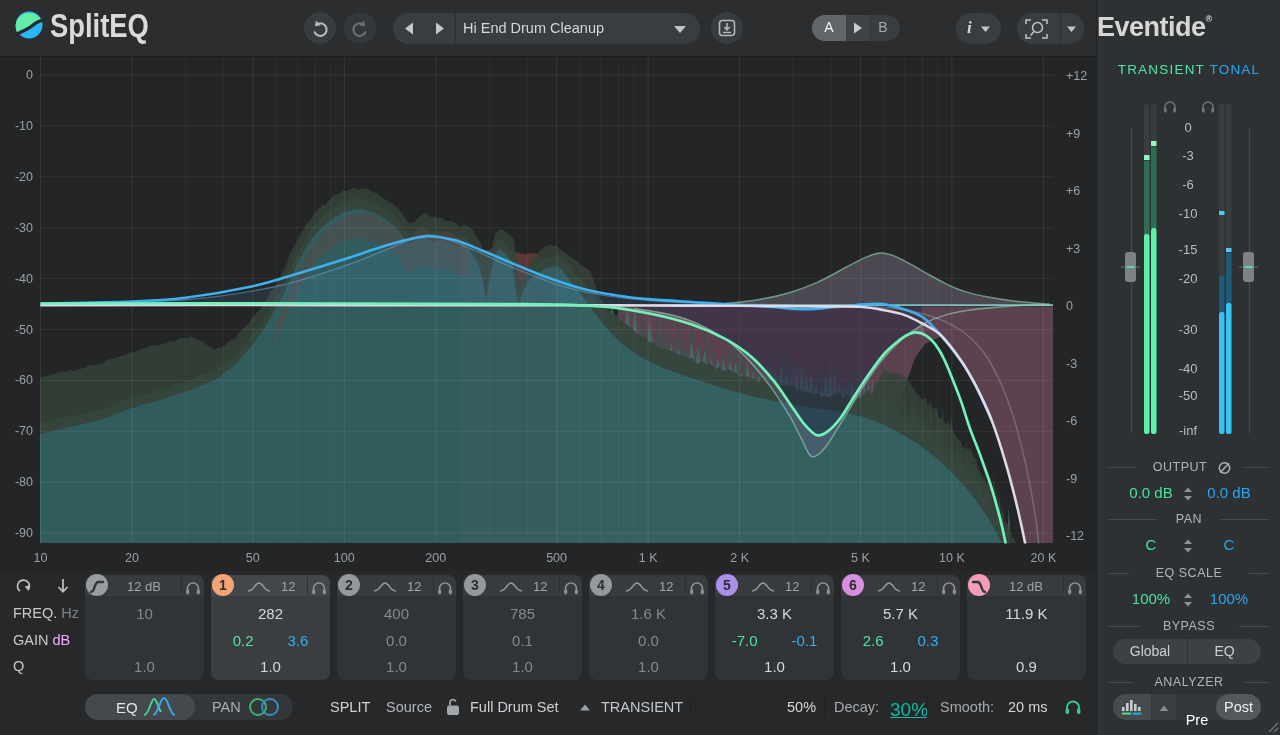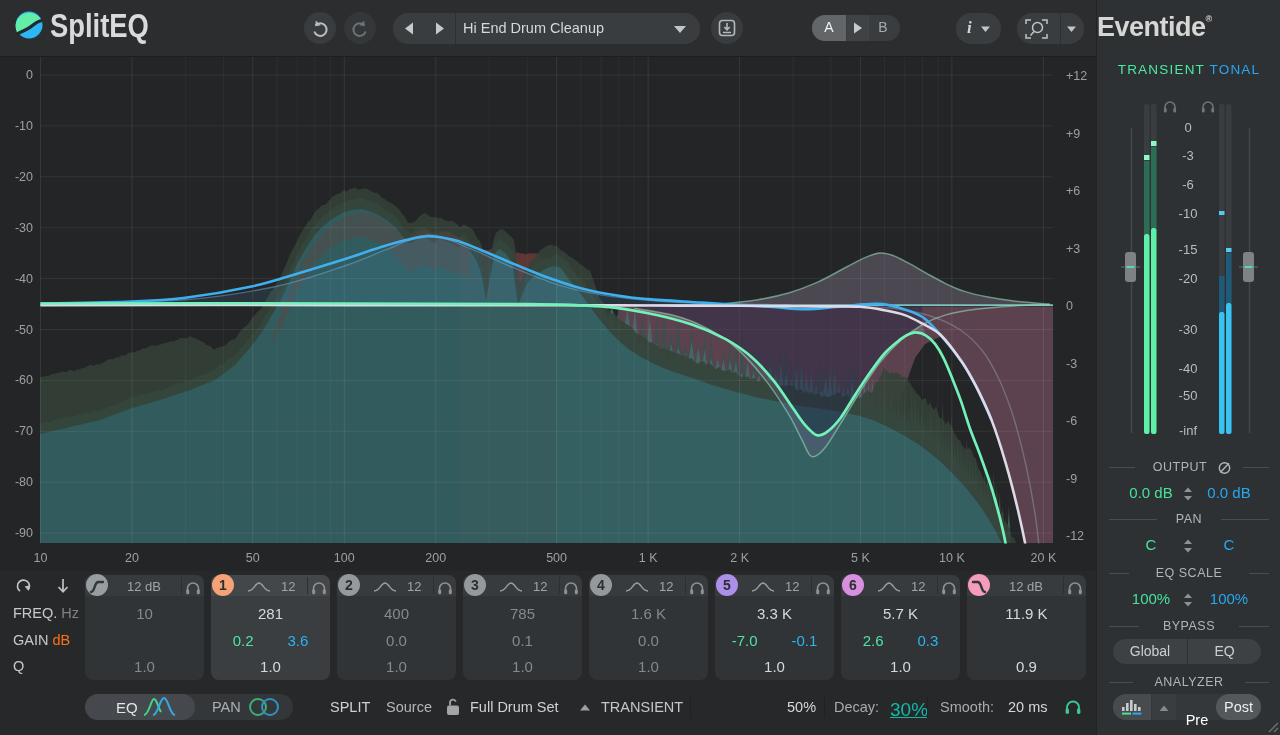--- a/index.html
+++ b/index.html
@@ -196,21 +196,21 @@
 <svg class="abs" style="left:1065px;top:25px" width="13" height="8" viewBox="0 0 13 8">
       <path d="M2,1.5 L6.5,7 L11,1.5 Z" fill="#c2c4c6"></path>
     </svg>
 
 <svg class="abs" style="left:16px;top:577px" width="56" height="18" viewBox="0 0 56 18">
 <path d="M4,14 A6,6 0 1 1 12,13" fill="none" stroke="#c0c3c5" stroke-width="1.7"></path>
 <path d="M14.2,8.2 L8.6,9.6 L12.6,13.8 Z" fill="#c0c3c5"></path>
 <path d="M47,2 L47,14 M42.5,10 L47,14.8 L51.5,10" stroke="#c0c3c5" stroke-width="1.7" fill="none"></path>
 </svg>
 <div class="abs" style="left:13px;top:605px;font-size:14.5px;color:#c7c9ca;">FREQ. <span style="color:#7d8183">Hz</span></div>
-<div class="abs" style="left:13px;top:632px;font-size:14.5px;color:#c7c9ca;">GAIN <span style="color:#f97316"> dB</span></div>
+<div class="abs" style="left:13px;top:632px;font-size:14.5px;color:#c7c9ca;">GAIN <span style="color:#f0abfc"> dB</span></div>
 <div class="abs" style="left:13px;top:658px;font-size:14.5px;color:#c7c9ca;">Q</div>
 <div class="col" style="left:85px;width:119px;">
       <div class="hdr"></div>
     </div>
 <div class="cnum" style="left:86px;top:574px;background:#989da0;"></div>
 <svg class="abs" style="left:86px;top:576px" width="22" height="22" viewBox="0 0 22 22">
       <path d="M5,16 C9,16 8,7 12,6 L17,6" fill="none" stroke="#33363a" stroke-width="2.4" stroke-linecap="round"></path>
     </svg>
 <div class="hdrtx" style="left:127px;top:579px;">12 dB</div>
 <div class="hsep" style="left:181px;top:577px;"></div>
@@ -228,21 +228,21 @@
 <svg class="abs" style="left:247px;top:582px" width="24" height="10" viewBox="0 0 24 10">
       <path d="M1,9 C7,9 8,1 12,1 C16,1 17,9 23,9" fill="none" stroke="#9a9ea0" stroke-width="1.5"></path>
     </svg>
 <div class="hdrtx" style="left:281px;top:579px;">12</div>
 <div class="hsep" style="left:307px;top:577px;"></div>
 <svg class="abs" style="left:311px;top:581px" width="16" height="14" viewBox="0 0 16 14">
 <path d="M2.5,11 L2.5,7.5 A5.5,5.5 0 0 1 13.5,7.5 L13.5,11" fill="none" stroke="#8e9294" stroke-width="1.6"></path>
 <rect x="1.2" y="8.6" width="3" height="4.6" rx="1.2" fill="#8e9294"></rect>
 <rect x="11.8" y="8.6" width="3" height="4.6" rx="1.2" fill="#8e9294"></rect>
 </svg>
-<div class="freqv white" style="left:211px;">281</div>
+<div class="freqv white" style="left:211px;">282</div>
 <div class="gainv" style="left:211px;"><span class="grn">0.2</span><span style="display:inline-block;width:26px;"></span><span class="blu">3.6</span></div>
 <div class="qv white" style="left:211px;">1.0</div>
 <div class="col" style="left:337px;width:119px;">
       <div class="hdr"></div>
     </div>
 <div class="cnum" style="left:338px;top:574px;background:#96999c;">2</div>
 <svg class="abs" style="left:373px;top:582px" width="24" height="10" viewBox="0 0 24 10">
       <path d="M1,9 C7,9 8,1 12,1 C16,1 17,9 23,9" fill="none" stroke="#9a9ea0" stroke-width="1.5"></path>
     </svg>
 <div class="hdrtx" style="left:407px;top:579px;">12</div>

